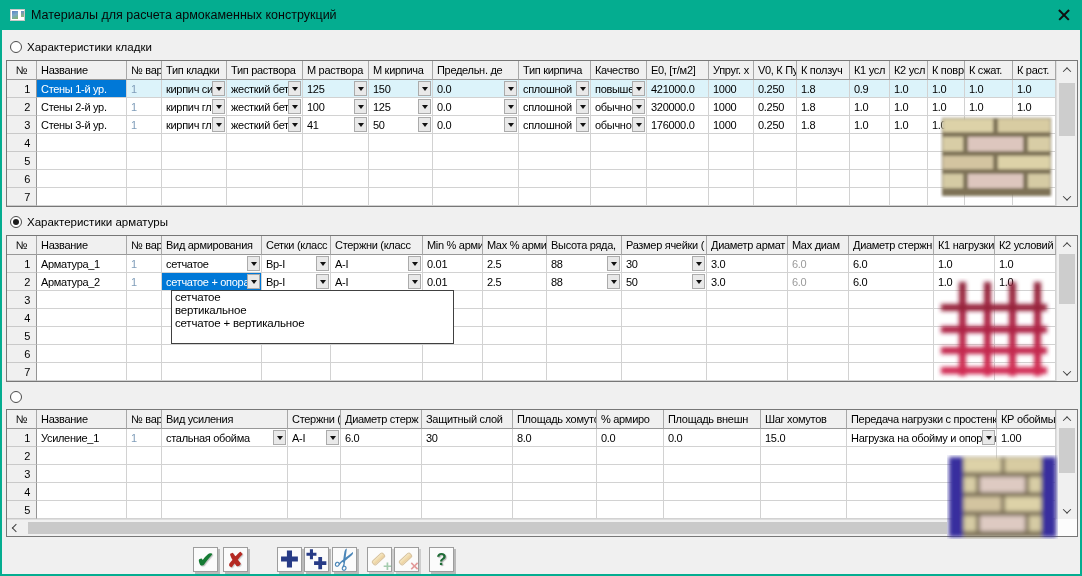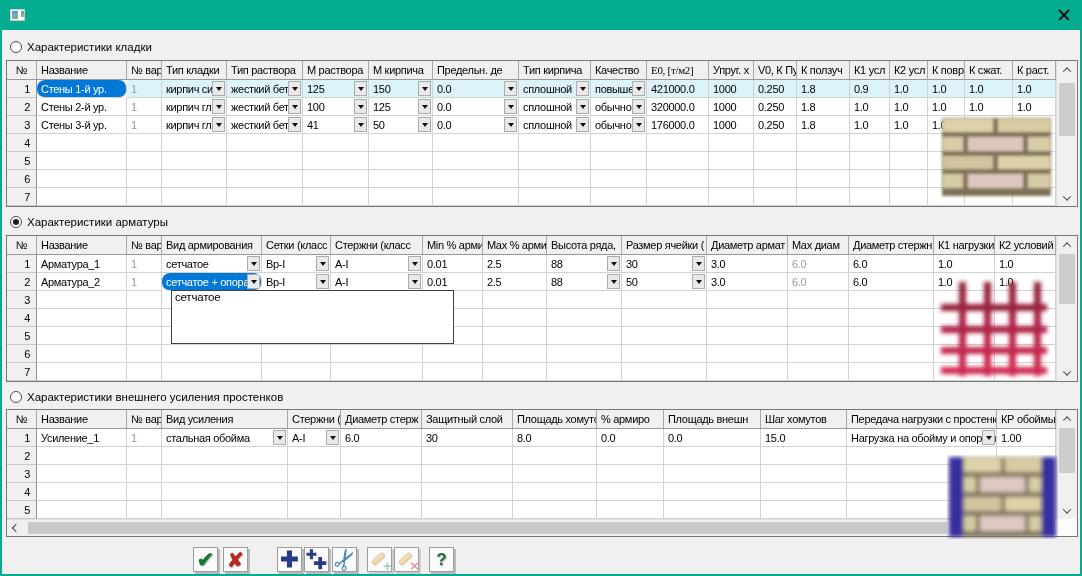--- a/index.html
+++ b/index.html
@@ -29,21 +29,21 @@
   .grid{position:absolute;left:4px;width:1072px;background:#fcfcfc;border:1px solid #777;box-sizing:border-box;}
   .grow{display:flex;}
   .gcell{box-sizing:border-box;border-right:1px solid #d2d2d2;border-bottom:1px solid #d2d2d2;
          overflow:hidden;white-space:nowrap;font-size:11px;letter-spacing:-0.3px;color:#000;position:relative;
          padding:0 0 0 4px;display:flex;align-items:center;background:#fff;}
   .gcell.hdr{background:#f0f0f0;border-right:1px solid #a8a8a8;border-bottom:1px solid #989898;}
   .gcell.hdr.first{justify-content:center;padding:0;}
   .gcell.gut{background:#f0f0f0;border-right:1px solid #949494;border-bottom:1px solid #c9c9c9;
              justify-content:flex-end;padding:0 6px 0 0;}
   .gcell.hl{background:#dcf3fa;}
-  .gcell.sel{background:#0078d7;color:#fff;border-radius:8px;}
+  .gcell.sel{background:#0078d7;color:#fff;}
   .gcell.muted{color:#7f9db9;}
   .gcell.gray2{color:#9a9a9a;}
   .combo-btn{position:absolute;right:1px;top:1px;bottom:1px;width:13px;background:#e9e9e9;
              border:1px solid #ababab;box-sizing:border-box;display:flex;align-items:center;justify-content:center;}
   .combo-btn:after{content:"";width:0;height:0;border-left:3.5px solid transparent;border-right:3.5px solid transparent;
                    border-top:4px solid #111;}
   .gcell.sel .txt{padding-right:14px;}
   
   .vscroll{position:absolute;top:0;right:0;width:21px;bottom:0;background:#f0f0f0;border-left:1px solid #dedede;box-sizing:border-box;}
   .sb-btn{position:absolute;left:0;width:100%;height:17px;display:flex;align-items:center;justify-content:center;background:#f0f0f0;}
@@ -88,20 +88,21 @@
 </head>
 <body>
 
 <div class="window">
 
   <div class="titlebar">
     <span class="title-icon">
         <i class="p1"></i>
         <i class="p2"></i>
       </span>
+    <span class="title-text">Материалы для расчета армокаменных конструкций</span>
     <span class="close-btn">
         <b class="a"></b>
         <b class="b"></b>
       </span>
   </div>
 
   <div id="sections-host">
       <div class="radio-row" style="top: 38px;">
         <span class="radio-circle"></span>
         <span class="radio-label">Характеристики кладки</span>
@@ -111,21 +112,21 @@
           <div class="gcell hdr first" style="width: 30px; height: 19px;">№</div>
           <div class="gcell hdr" style="width: 90px; height: 19px;">Название</div>
           <div class="gcell hdr" style="width: 35px; height: 19px;">№ вари</div>
           <div class="gcell hdr" style="width: 65px; height: 19px;">Тип кладки</div>
           <div class="gcell hdr" style="width: 76px; height: 19px;">Тип раствора</div>
           <div class="gcell hdr" style="width: 66px; height: 19px;">М раствора</div>
           <div class="gcell hdr" style="width: 64px; height: 19px;">М кирпича</div>
           <div class="gcell hdr" style="width: 86px; height: 19px;">Предельн. де</div>
           <div class="gcell hdr" style="width: 72px; height: 19px;">Тип кирпича</div>
           <div class="gcell hdr" style="width: 56px; height: 19px;">Качество</div>
-          <div class="gcell hdr" style="width: 62px; height: 19px; font-family: Liberation Serif, serif;">E0, [т/м2]</div>
+          <div class="gcell hdr" style="width: 62px; height: 19px;">E0, [т/м2]</div>
           <div class="gcell hdr" style="width: 45px; height: 19px;">Упруг. х</div>
           <div class="gcell hdr" style="width: 43px; height: 19px;">V0, К Пу</div>
           <div class="gcell hdr" style="width: 53px; height: 19px;">К ползуч</div>
           <div class="gcell hdr" style="width: 40px; height: 19px;">К1 усл</div>
           <div class="gcell hdr" style="width: 38px; height: 19px;">К2 усл</div>
           <div class="gcell hdr" style="width: 37px; height: 19px;">К повр</div>
           <div class="gcell hdr" style="width: 48px; height: 19px;">К сжат.</div>
           <div class="gcell hdr" style="width: 43px; height: 19px;">К раст.</div>
         </div>
         <div class="grow">
@@ -640,24 +641,25 @@
             <i class="chev up"></i>
           </div>
           <div class="sb-btn" style="bottom: 0px;">
             <i class="chev down"></i>
           </div>
           <div class="sb-thumb" style="top: 18px; height: 50px;"></div>
         </div>
       </div>
       <div class="dropdown" style="left: 169px; top: 288px; width: 283px; height: 54px;">
         <div class="dd-item">сетчатое</div>
+        <div class="dd-item">вертикальное</div>
+        <div class="dd-item">сетчатое + вертикальное</div>
       </div>
       <div class="radio-row" style="top: 388px;">
         <span class="radio-circle"></span>
-        <span class="radio-label">Характеристики внешнего усиления простенков</span>
       </div>
       <div class="grid" style="top: 407px; height: 128px;">
         <div class="grow">
           <div class="gcell hdr first" style="width: 30px; height: 19px;">№</div>
           <div class="gcell hdr" style="width: 90px; height: 19px;">Название</div>
           <div class="gcell hdr" style="width: 35px; height: 19px;">№ вари</div>
           <div class="gcell hdr" style="width: 126px; height: 19px;">Вид усиления</div>
           <div class="gcell hdr" style="width: 53px; height: 19px;">Стержни (</div>
           <div class="gcell hdr" style="width: 81px; height: 19px;">Диаметр стерж</div>
           <div class="gcell hdr" style="width: 91px; height: 19px;">Защитный слой</div>

